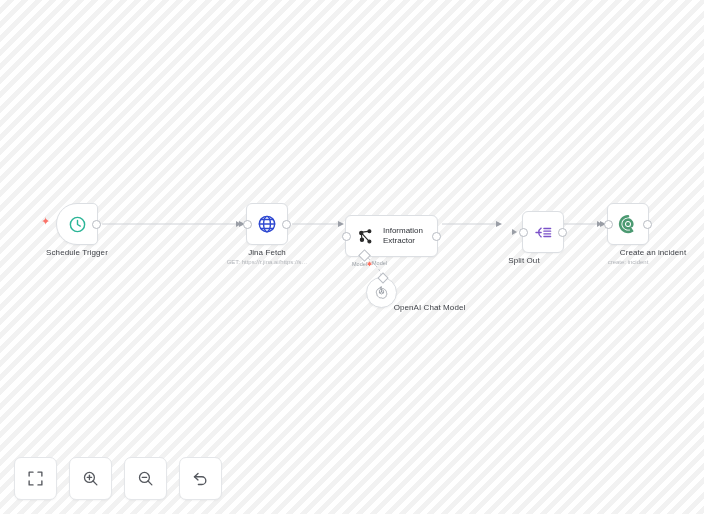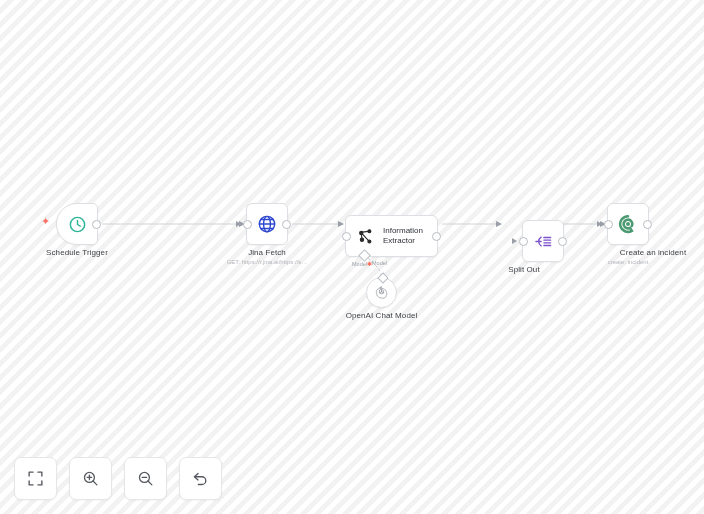--- a/index.html
+++ b/index.html
@@ -272,24 +272,24 @@
     <div class="node-box" style="width:31px; height:31px;">
       <div class="circle-top-port"></div>
       <svg width="15" height="15" viewBox="0 0 24 24" fill="none" stroke="#8a8f98" stroke-width="1.15" stroke-linecap="round" stroke-linejoin="round">
         <path d="M12 3.1c-1.9 0-3.5 1.2-4.1 2.9-1.8.2-3.3 1.6-3.6 3.4-.9 1.5-.8 3.5.4 4.9-.3 1.8.6 3.6 2.2 4.4 1 1.5 2.9 2.2 4.6 1.7 1.4 1.1 3.4 1.2 4.9.2 1.7-.4 3-1.9 3.2-3.7 1.1-1.4 1.2-3.4.3-4.9.2-1.8-.8-3.5-2.4-4.3-1-1.5-2.8-2.3-4.6-1.9-.8-.5-1.8-.7-2.9-.7z"></path>
         <path d="M12 7.2 15.3 9v3.6L12 14.4 8.7 12.6V9z"></path>
         <line x1="12" y1="7.2" x2="12" y2="10.8"></line>
         <line x1="12" y1="10.8" x2="15.3" y2="12.6"></line>
         <line x1="12" y1="10.8" x2="8.7" y2="12.6"></line>
       </svg>
     </div>
-    <div class="node-label" style="top:34px;">OpenAI Chat Model</div>
-  </div>
-
-  <div class="node" style="left:503px; top:220px; width:42px; height:40px;padding-left:19px;">
+    <div class="node-label" style="top:26px;margin-left:48px;">OpenAI Chat Model</div>
+  </div>
+
+  <div class="node" style="left:503px; top:211px; width:42px; height:40px;padding-left:19px;">
     <div class="node-box" style="width:42px; height:42px;">
       <div class="port-arrow"></div>
       <div class="port in"></div>
       <svg width="19" height="19" viewBox="0 0 24 24" fill="none" stroke="#7b52c9" stroke-width="1.7" stroke-linecap="round" stroke-linejoin="round">
         <line x1="2.5" y1="12" x2="9" y2="12"></line>
         <path d="M9 6.5 A 6.5 6.5 0 0 0 9 17.5"></path>
         <line x1="12.5" y1="7" x2="21" y2="7"></line>
         <line x1="12.5" y1="10.3" x2="21" y2="10.3"></line>
         <line x1="12.5" y1="13.7" x2="21" y2="13.7"></line>
         <line x1="12.5" y1="17" x2="21" y2="17"></line>

